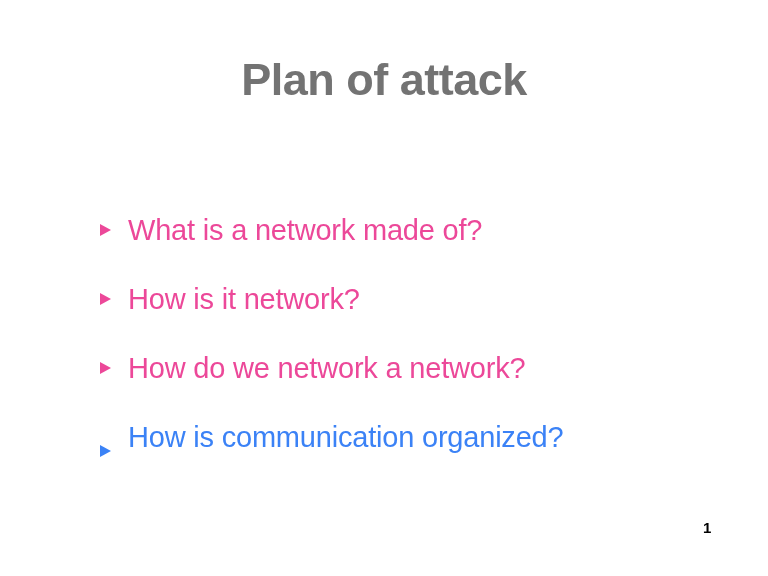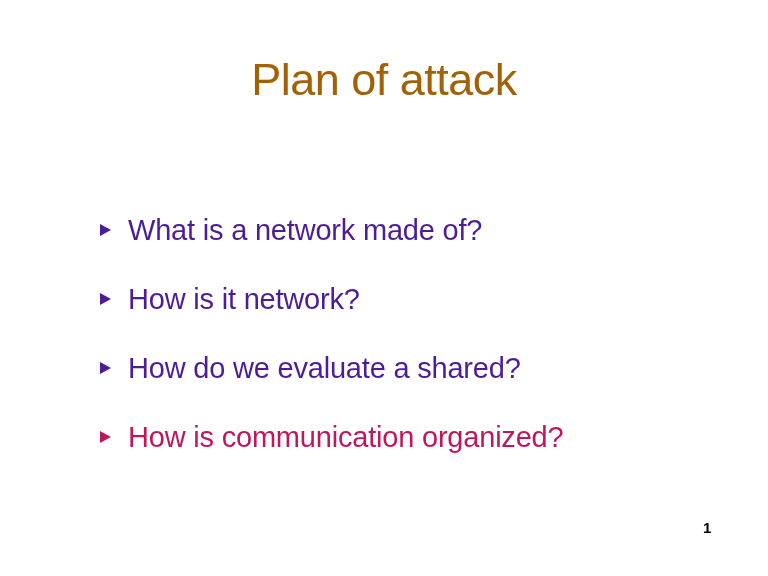--- a/index.html
+++ b/index.html
@@ -18,22 +18,22 @@
   .slide-title {
     position: absolute;
     top: 52px;
     left: 0;
     width: 768px;
     height: 56px;
     line-height: 56px;
     margin: 0;
     text-align: center;
     font-size: 45px;
-    font-weight: 400;
-    color: #a16207;
+    font-weight: 700;
+    color: #737373;
     letter-spacing: -0.5px;
   }
   .bullet-list {
     position: absolute;
     top: 210px;
     left: 100px;
     width: 600px;
     margin: 0;
     padding: 0;
     list-style: none;
@@ -49,22 +49,22 @@
   }
   .bullet-marker {
     width: 0;
     height: 0;
     border-left: 11px solid currentColor;
     border-top: 6px solid transparent;
     border-bottom: 6px solid transparent;
     margin-right: 17px;
     flex: 0 0 auto;
   }
-  .bullet-item.muted  { color: #4c1d95; }
-  .bullet-item.accent { color: #be185d; }
+  .bullet-item.muted  { color: #ec4899; }
+  .bullet-item.accent { color: #3b82f6; align-items: flex-end; }
   .page-number {
     position: absolute;
     top: 519px;
     left: 703px;
     width: 20px;
     font-size: 15px;
     font-weight: 700;
     color: #000000;
     text-align: left;
   }
@@ -80,21 +80,21 @@
     <li class="bullet-item muted">
       <span class="bullet-marker"></span>
       <span>What is a network made of?</span>
     </li>
     <li class="bullet-item muted">
       <span class="bullet-marker"></span>
       <span>How is it network?</span>
     </li>
     <li class="bullet-item muted">
       <span class="bullet-marker"></span>
-      <span>How do we evaluate a shared?</span>
+      <span>How do we network a network?</span>
     </li>
     <li class="bullet-item accent">
       <span class="bullet-marker"></span>
       <span>How is communication organized?</span>
     </li>
   </ul>
 
   <div class="page-number">1</div>
 
 </div>

